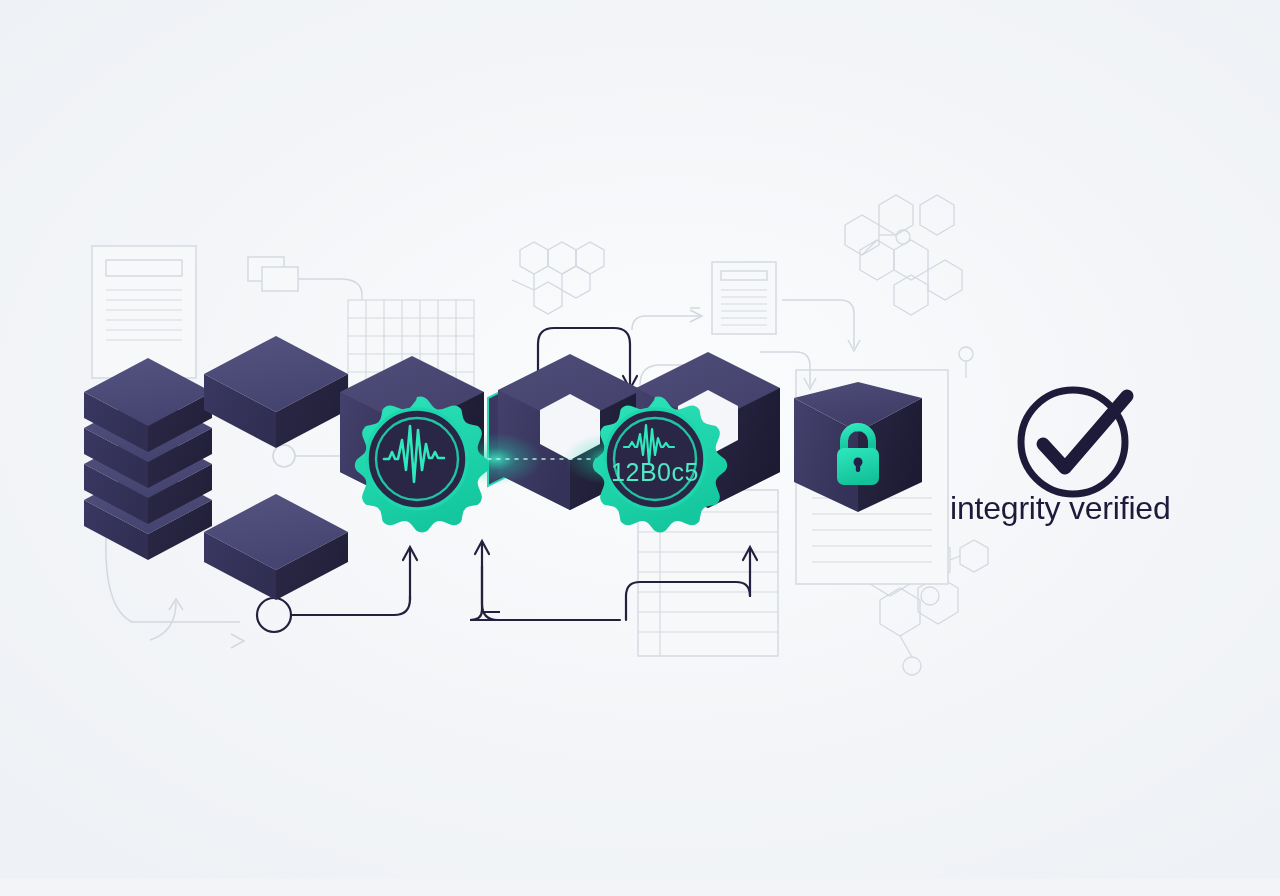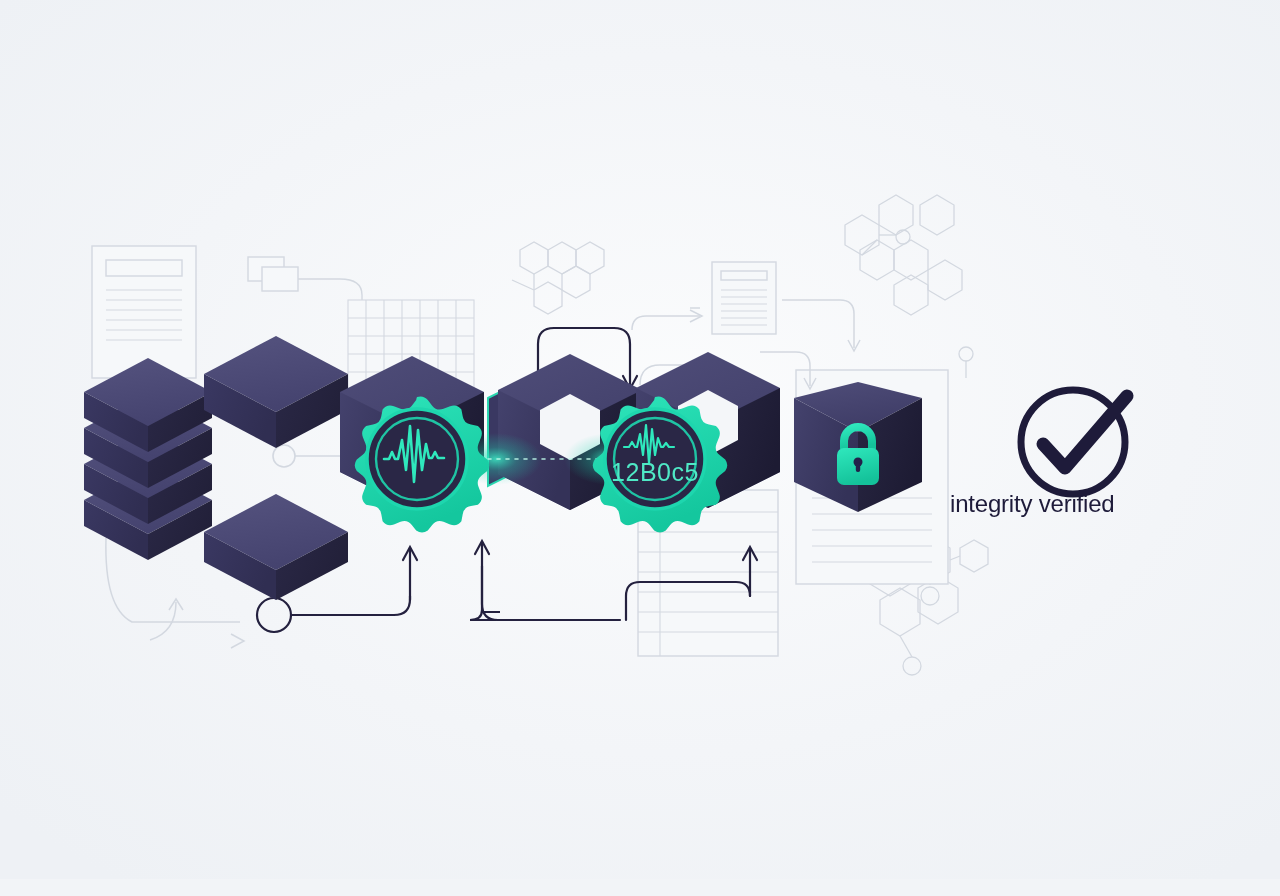--- a/index.html
+++ b/index.html
@@ -15,21 +15,21 @@
     background:
       radial-gradient(ellipse 900px 600px at 52% 46%, #fbfcfd 0%, #f3f5f8 58%, #eef1f5 100%);
   }
   #art { position:absolute; inset:0; }
   .label-wrap {
     position:absolute;
     left:950px; top:492px;
     width:260px;
   }
   .verified-label {
-    font-size:24px;
+    font-size:32px;
     letter-spacing:-0.2px;
     color:#1e1b3a;
     font-family:"Liberation Sans", sans-serif;
     white-space:nowrap;
     line-height:1;
   }
 </style>
 </head>
 <body>
 

